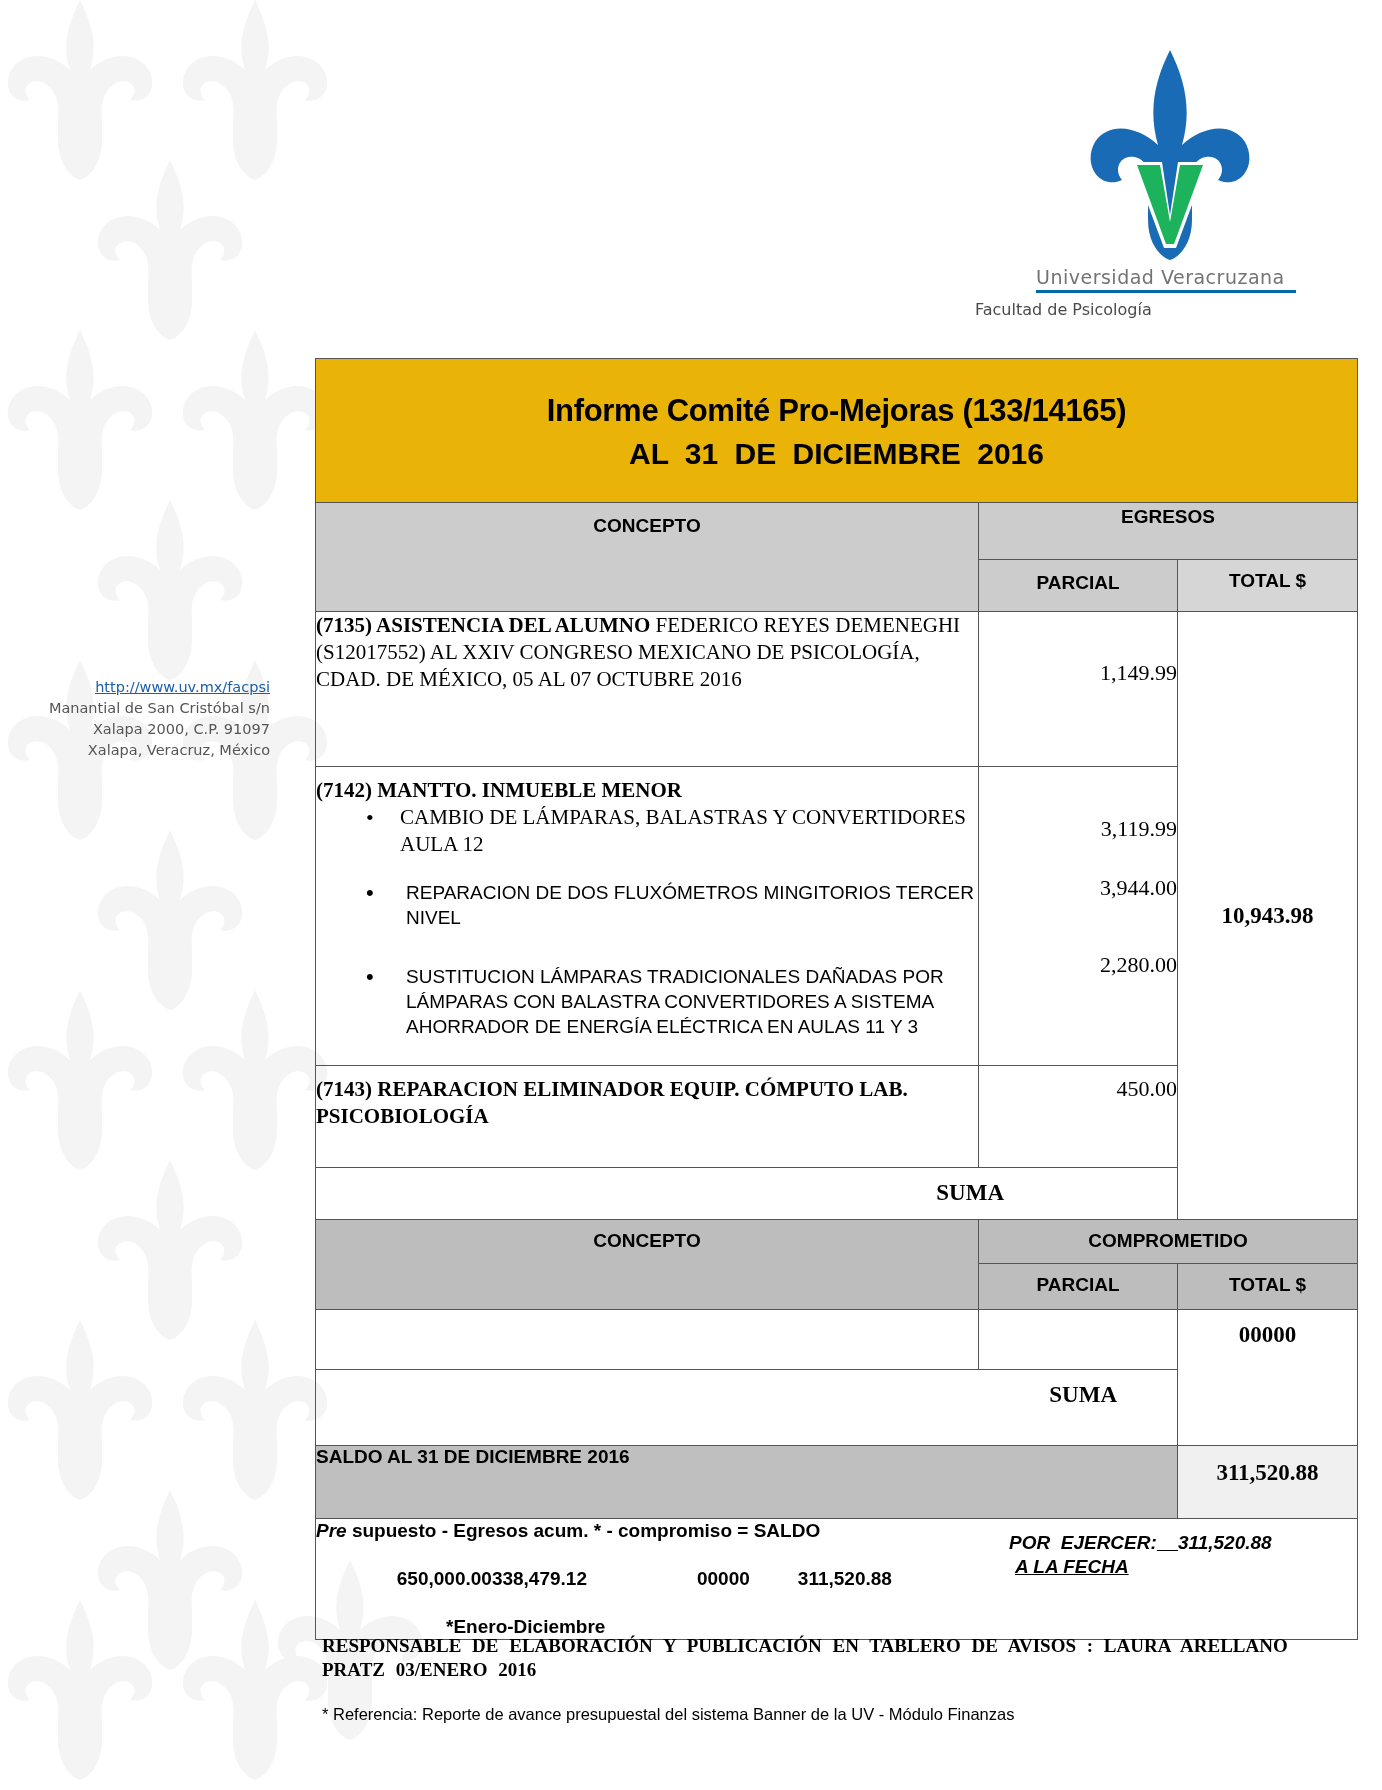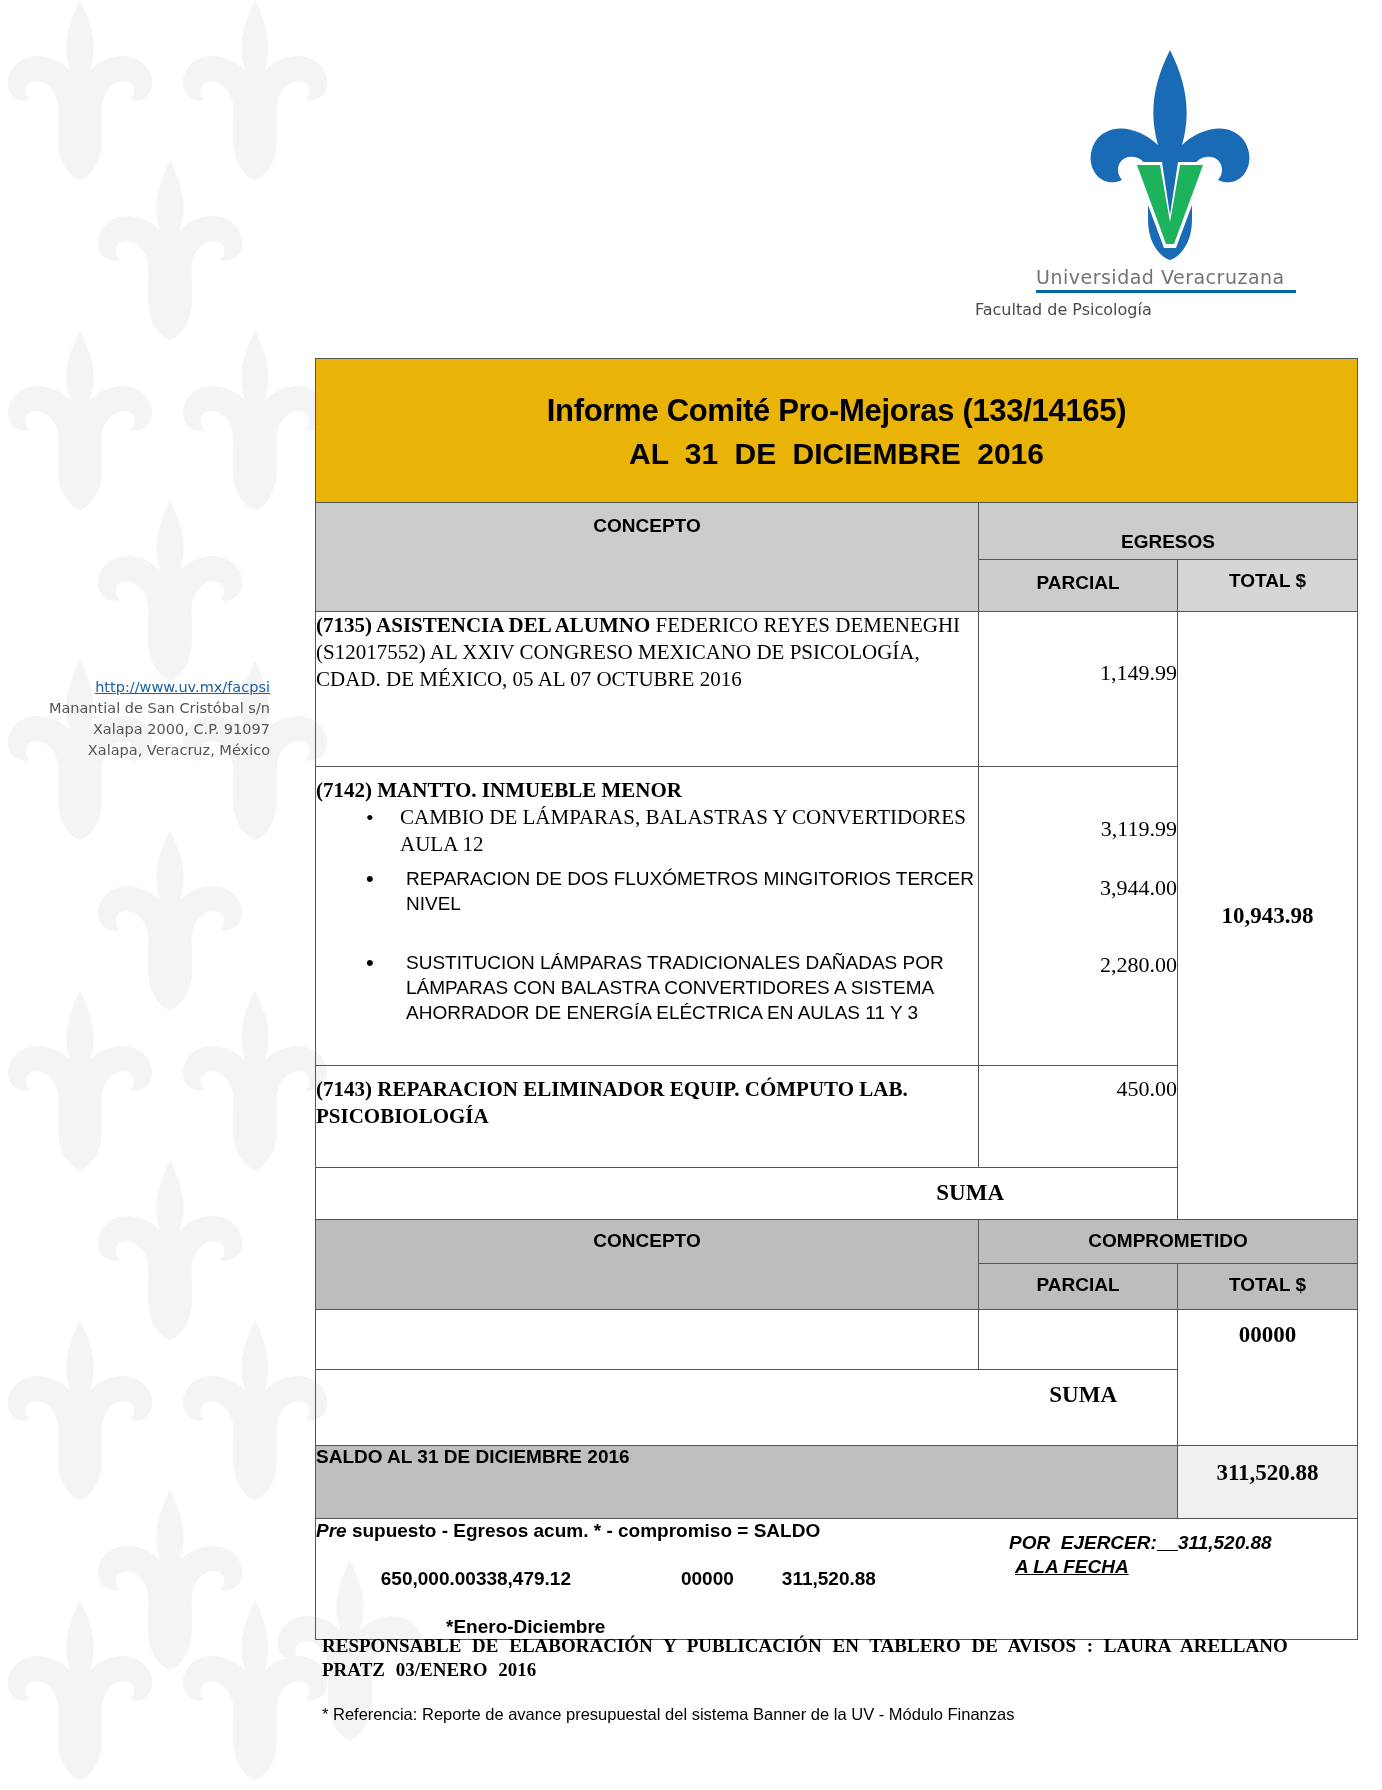--- a/index.html
+++ b/index.html
@@ -121,21 +121,21 @@
     <tbody>
         <tr>
       <td colspan="3" class="title-cell">
         <div class="title-main">Informe Comité Pro-Mejoras (133/14165)</div>
         <div class="title-sub">AL 31   DE   DICIEMBRE   2016</div>
       </td>
     </tr>
 
     <tr style="height:57px">
       <td rowspan="2" class="hdr" style="padding-top:12px">CONCEPTO</td>
-      <td colspan="2" class="hdr" style="padding-top:28px">EGRESOS</td>
+      <td colspan="2" class="hdr" style="padding-top:3px">EGRESOS</td>
     </tr>
     <tr style="height:52px">
       <td class="hdr" style="padding-top:12px">PARCIAL</td>
       <td class="hdr sub-hdr" style="padding-top:10px">TOTAL  $</td>
     </tr>
 
     <tr style="height:155px">
       <td class="cell-text">
         <b>(7135)  ASISTENCIA DEL ALUMNO</b><span> FEDERICO REYES DEMENEGHI (S12017552)  AL XXIV  CONGRESO MEXICANO DE PSICOLOGÍA,  CDAD. DE MÉXICO, 05 AL 07 OCTUBRE 2016</span>
       </td>
@@ -143,21 +143,21 @@
       <td rowspan="4" style="vertical-align:middle; padding-top:0" class="num-bold">
         <span>10,943.98</span>
       </td>
     </tr>
 
     <tr style="height:299px">
       <td class="cell-text" style="padding-top:10px">
         <b>(7142) MANTTO. INMUEBLE MENOR</b>
         <ul class="bullet-list">
           <li style="padding-left:84px"><span>CAMBIO DE LÁMPARAS, BALASTRAS Y CONVERTIDORES AULA 12</span></li>
-          <li class="sans-item" style="margin-top:8px"><span>REPARACION DE  DOS FLUXÓMETROS MINGITORIOS TERCER NIVEL</span></li>
+          <li class="sans-item" style="margin-top:22px"><span>REPARACION DE  DOS FLUXÓMETROS MINGITORIOS TERCER NIVEL</span></li>
           <li class="sans-item" style="margin-top:34px"><span>SUSTITUCION LÁMPARAS TRADICIONALES DAÑADAS POR LÁMPARAS CON BALASTRA CONVERTIDORES  A SISTEMA AHORRADOR DE ENERGÍA ELÉCTRICA EN AULAS 11 Y 3</span></li>
         </ul>
       </td>
       <td class="num" style="padding-top:48px; line-height:28px">
         <div>3,119.99</div>
         <div style="margin-top:31px">3,944.00</div>
         <div style="margin-top:49px">2,280.00</div>
       </td>
     </tr>
 
@@ -198,21 +198,21 @@
 
     <tr style="height:73px">
       <td colspan="2" class="saldo-label">SALDO AL 31  DE  DICIEMBRE   2016</td>
       <td class="saldo-val num-bold" style="padding-top:14px">311,520.88</td>
     </tr>
 
     <tr style="height:99px">
       <td colspan="3" class="formula">
         <div><i>Pre</i><span> supuesto  - Egresos acum. *  -    compromiso  =    SALDO</span></div>
         <div style="white-space:pre">
-          <span style="margin-left:12px">650,000.00</span><span style="">338,479.12</span><span style="margin-left:110px">00000</span><span style="margin-left:48px">311,520.88</span>
+          <span style="margin-left:28px">650,000.00</span><span style="">338,479.12</span><span style="margin-left:110px">00000</span><span style="margin-left:48px">311,520.88</span>
         </div>
         <div style="margin-left:130px">*Enero-Diciembre</div>
         <div class="por-ejercer">
           <div style="white-space:pre"><span>POR  EJERCER:</span>    <span>311,520.88</span></div>
           <div style="margin-left:6px">A LA FECHA</div>
         </div>
       </td>
     </tr>
   </tbody>
     </table>

